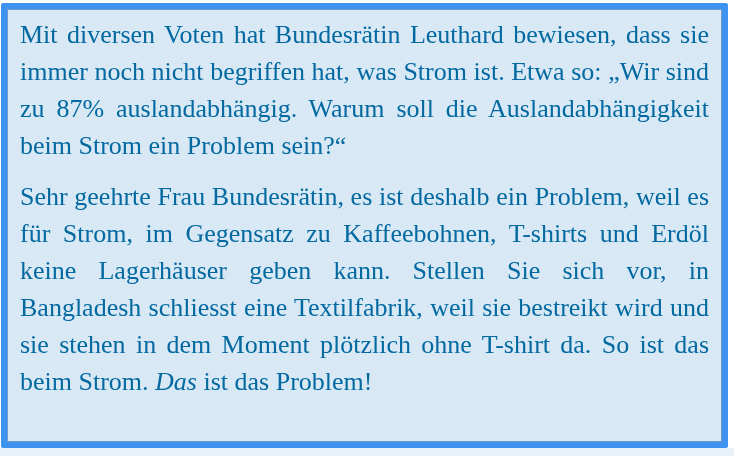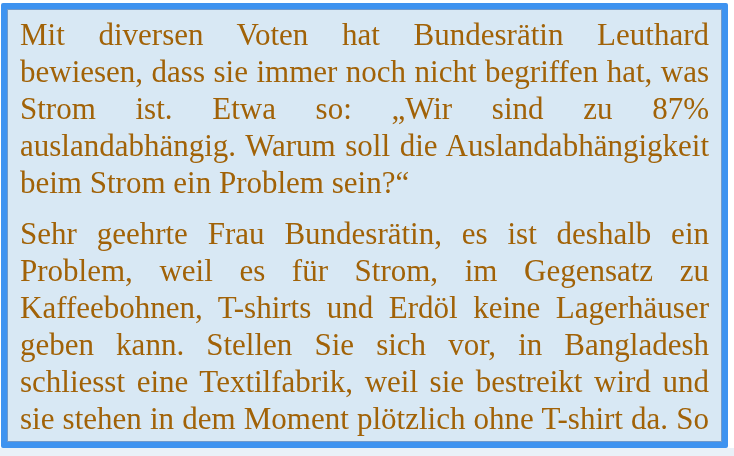--- a/index.html
+++ b/index.html
@@ -32,23 +32,23 @@
     box-sizing: border-box;
     width: 100%;
     height: 100%;
     border: 1px solid rgba(30, 90, 170, 0.55);
     padding: 6px 12px 2px 12px;
     overflow: hidden;
   }
   .para {
     margin: 0;
     font-family: "Liberation Serif", "DejaVu Serif", serif;
-    font-size: 31px;
+    font-size: 26px;
     line-height: 37px;
-    color: #a16207;
+    color: #0369a1;
     text-align: justify;
     letter-spacing: 0;
   }
   .para + .para {
     margin-top: 14px;
   }
   .emph {
     font-style: italic;
   }
   .bottom-strip {

